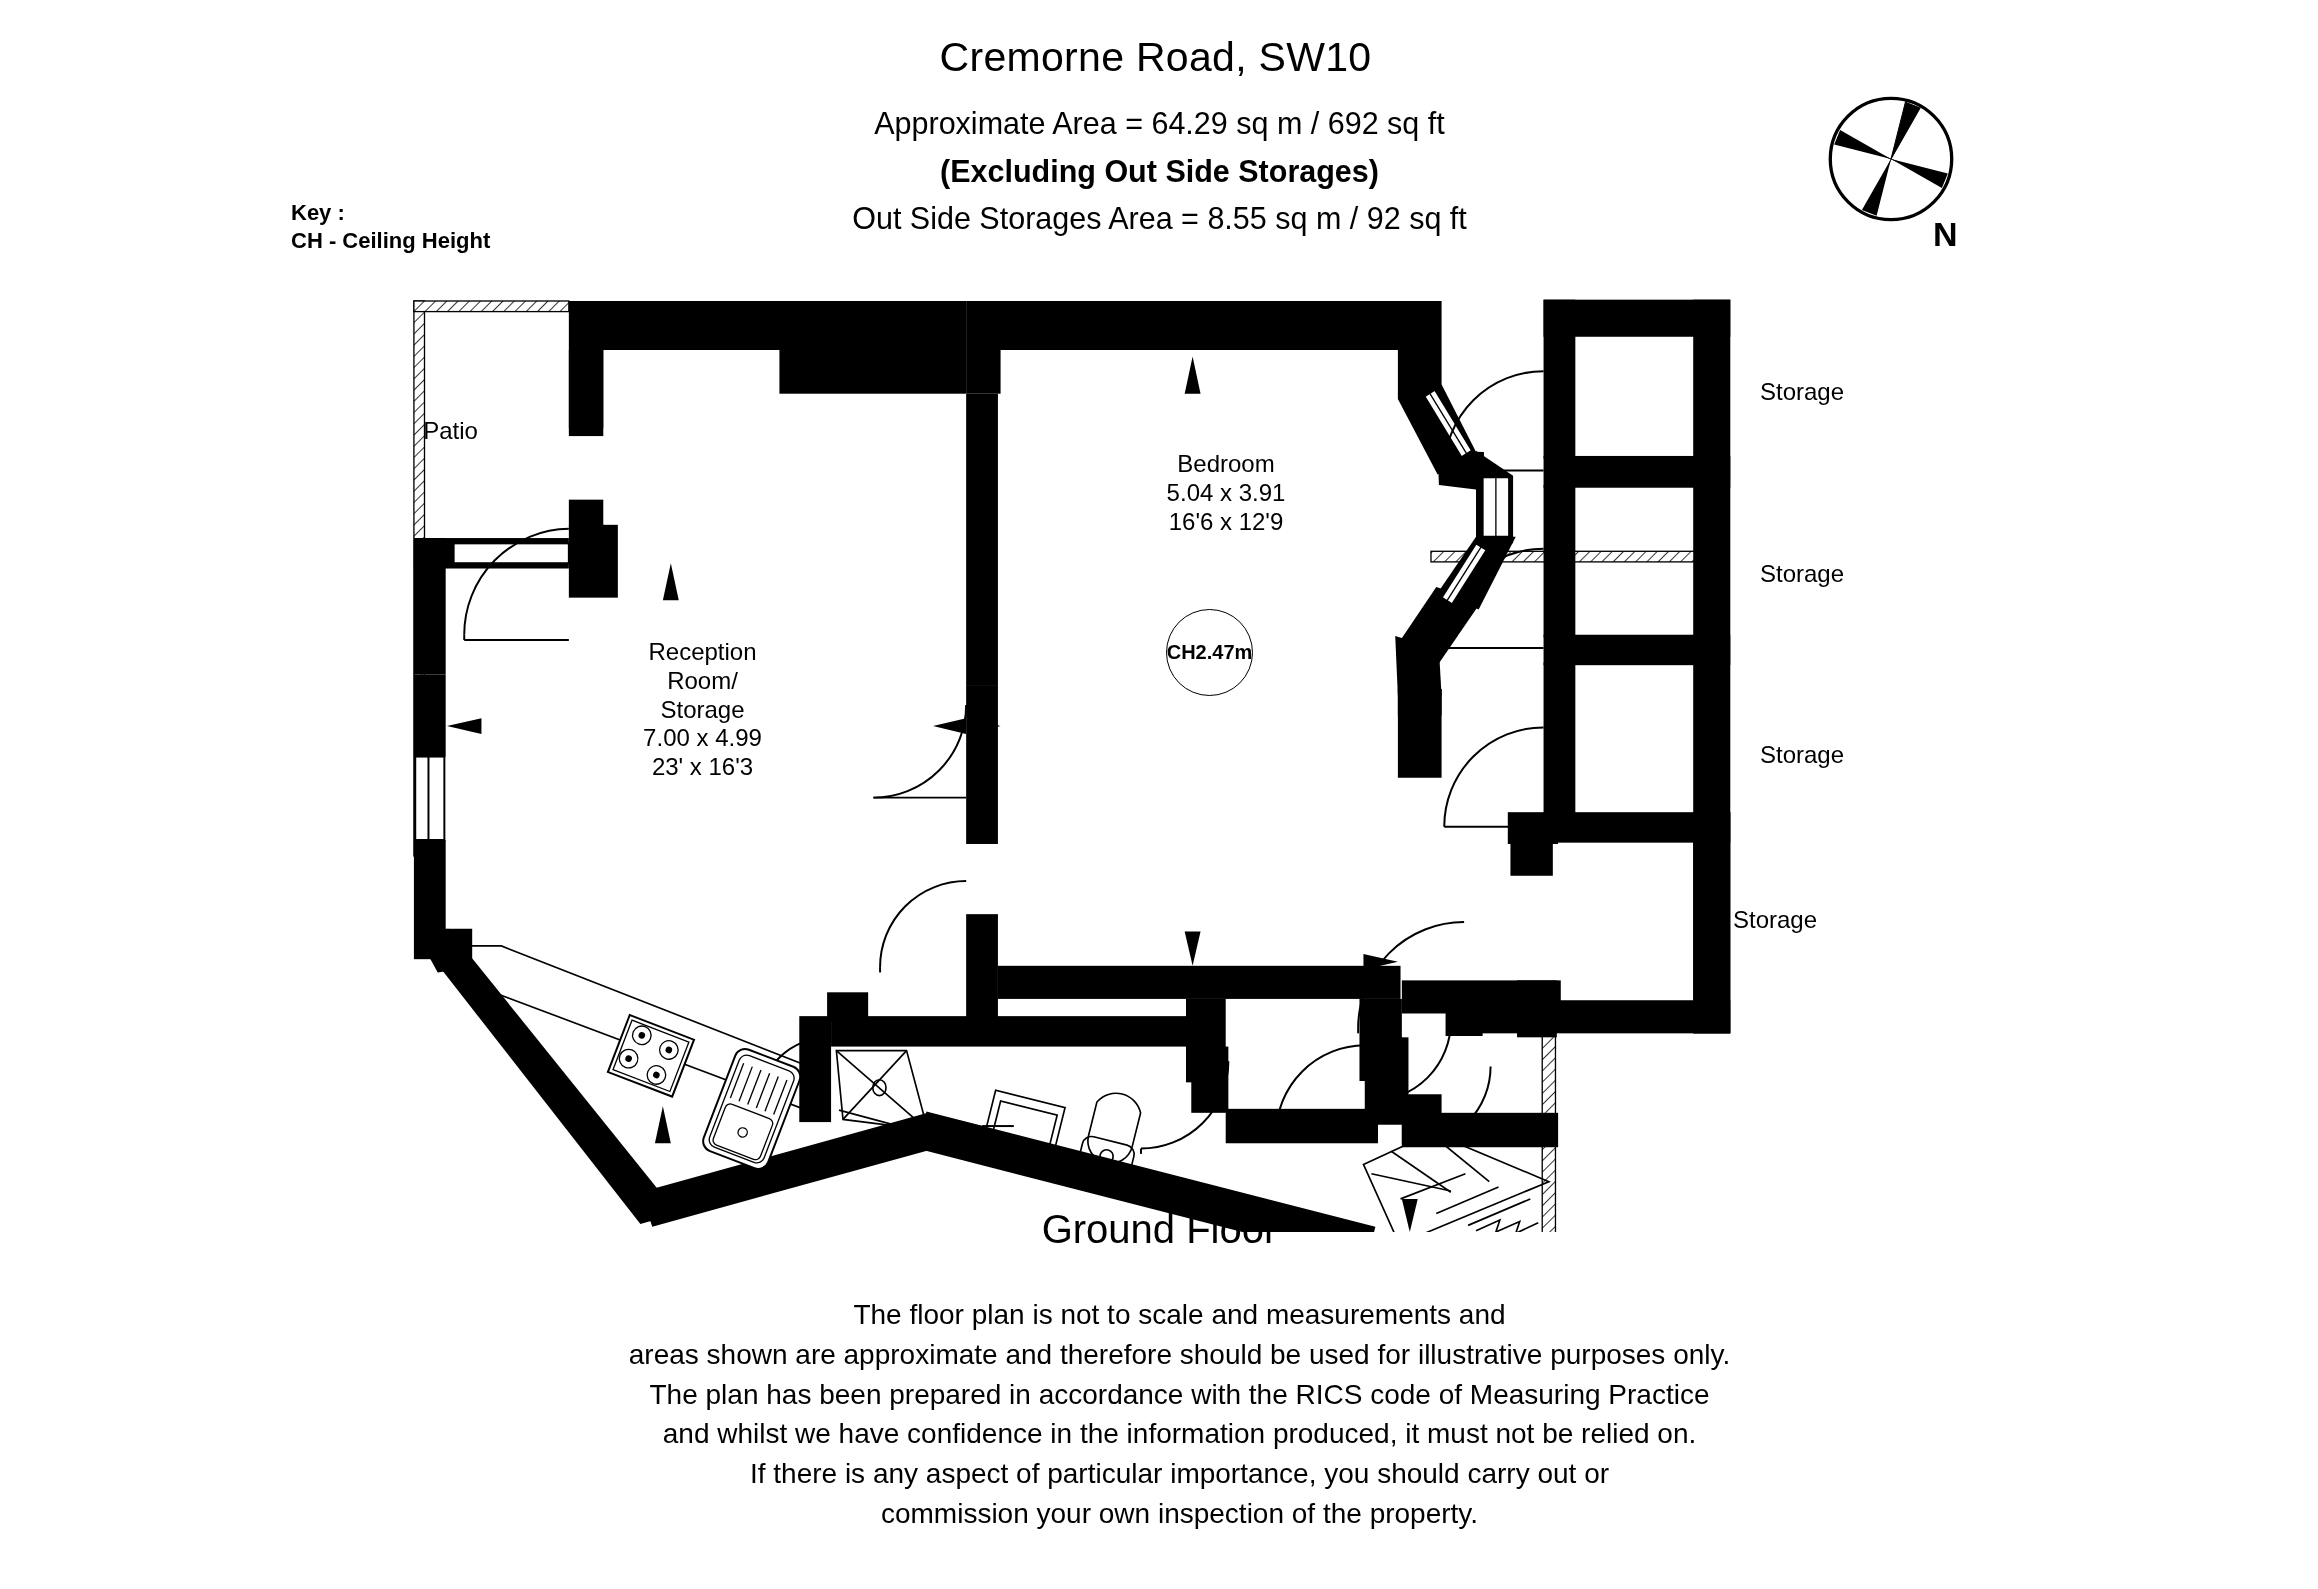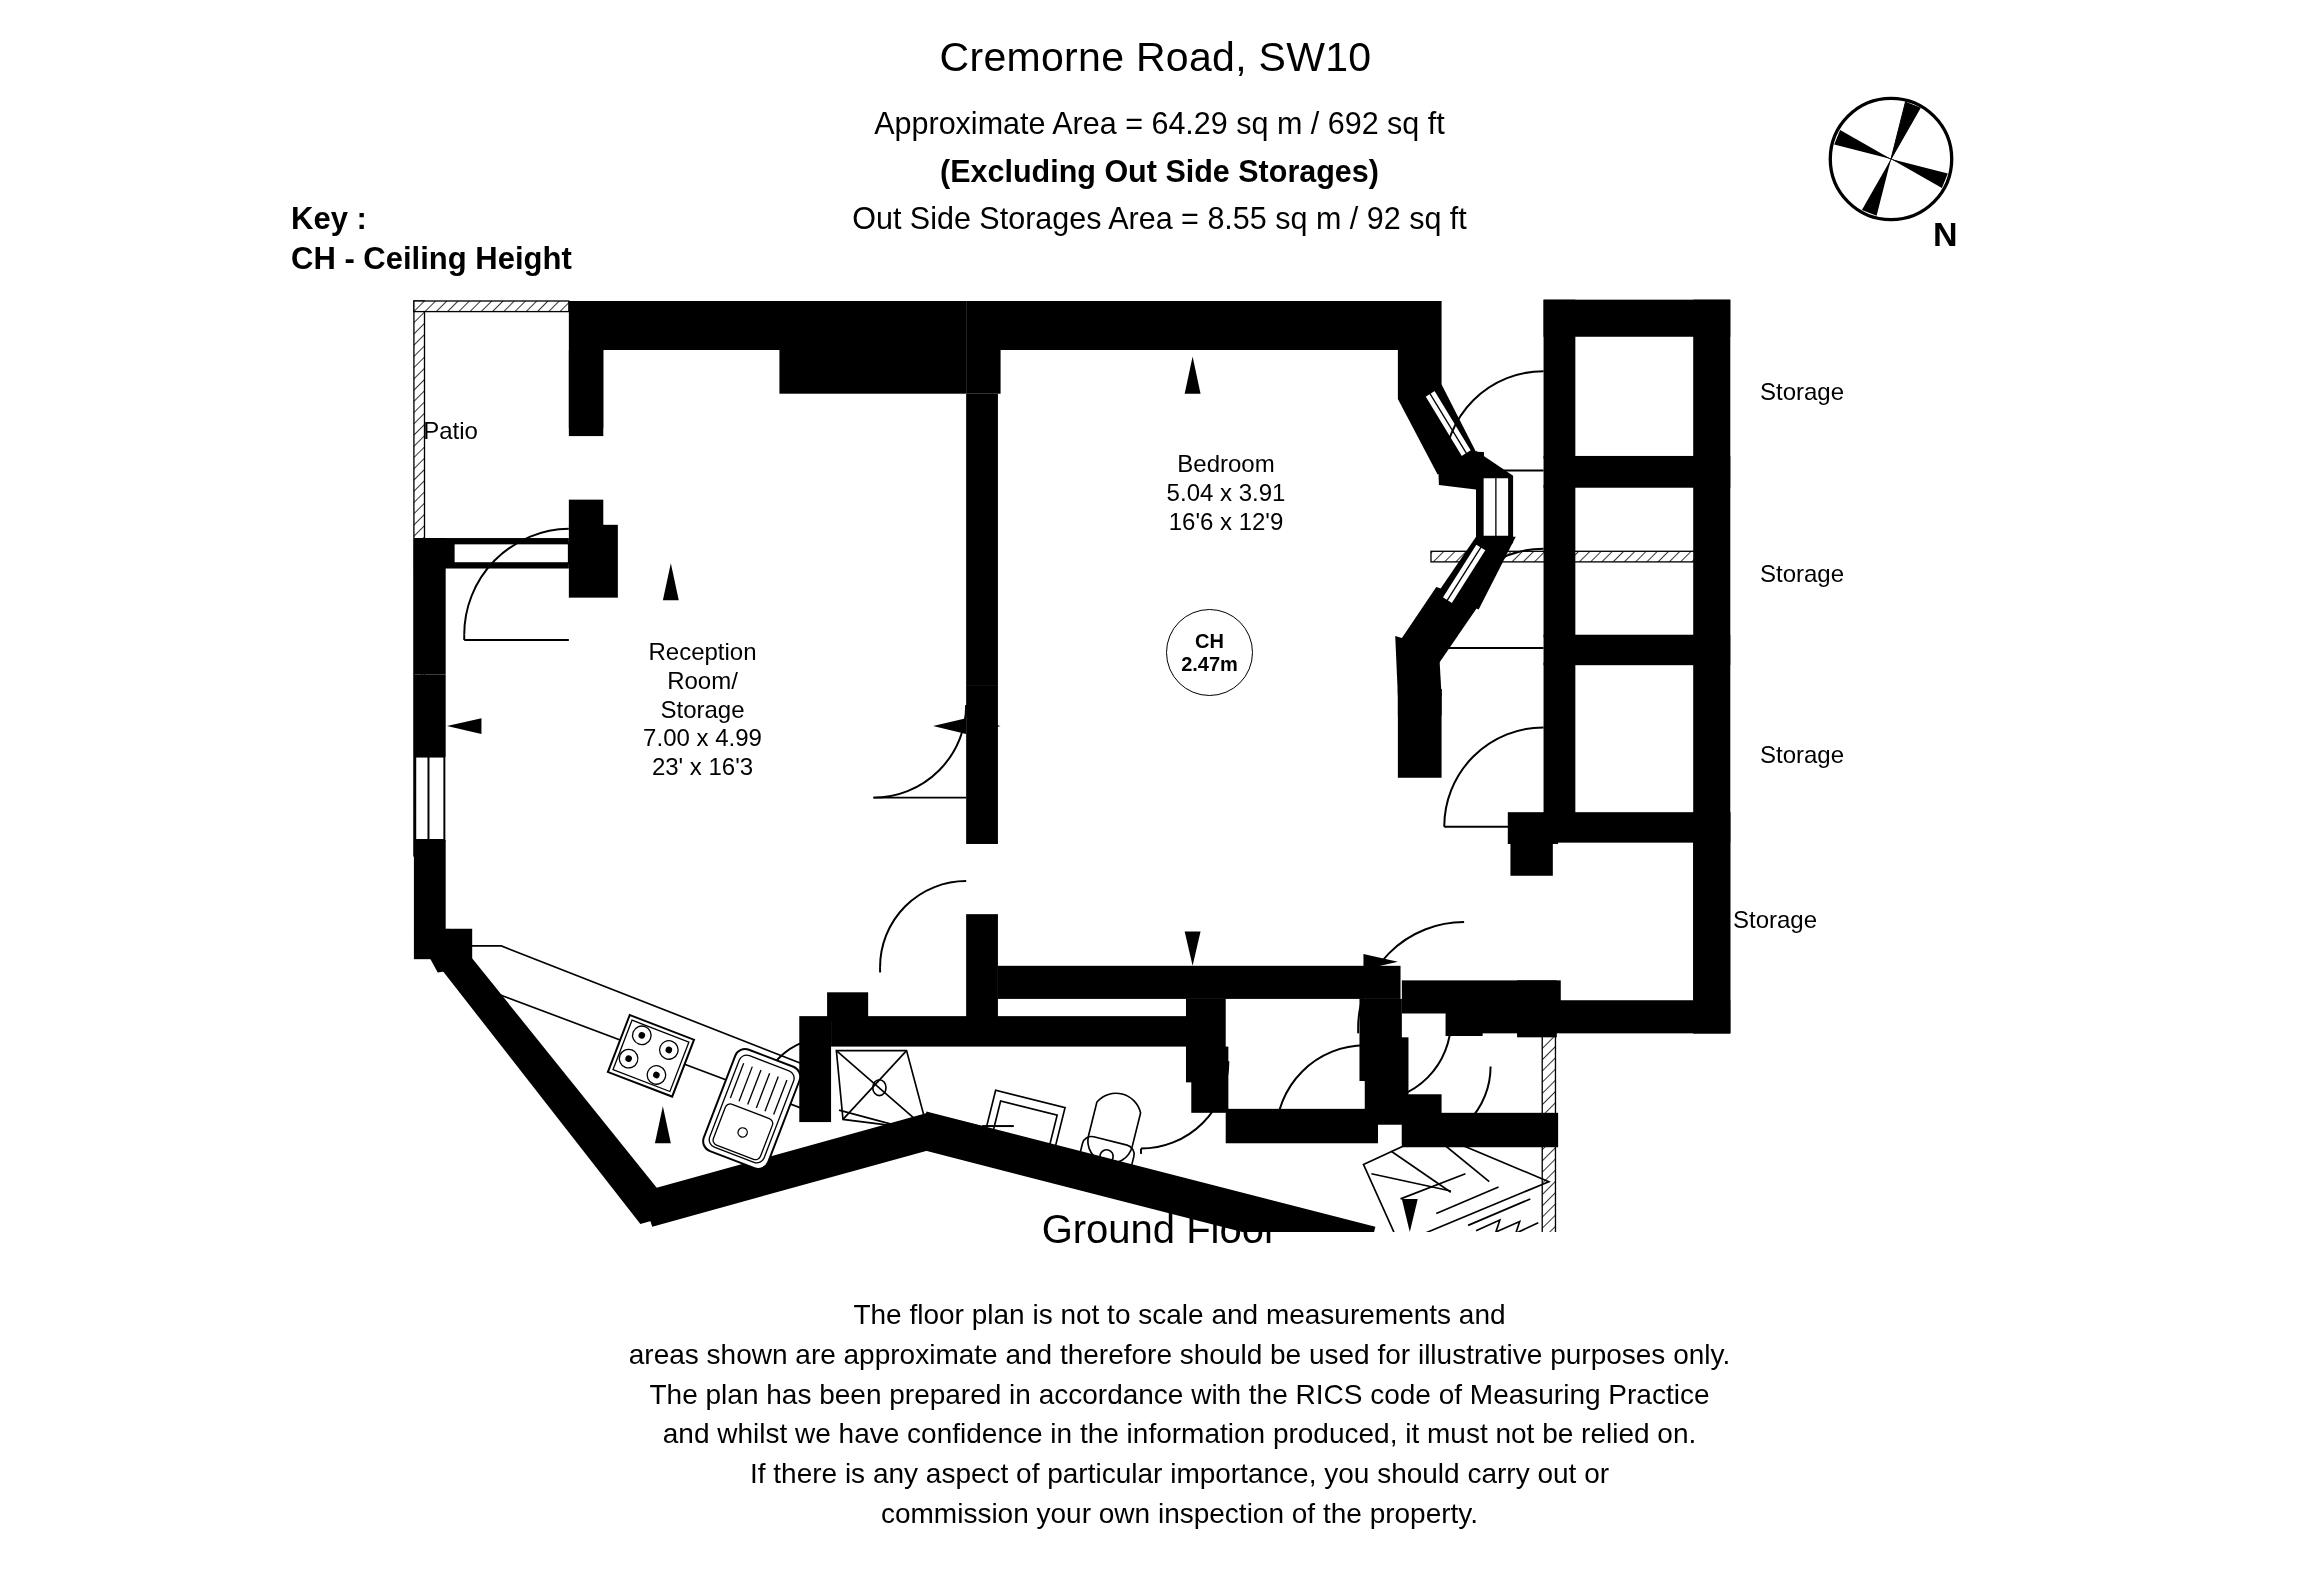--- a/index.html
+++ b/index.html
@@ -30,21 +30,21 @@
     text-align: center;
     font-size: 30.5px;
   }
   #sub1 { top: 106px; }
   #sub2 { top: 154px; font-weight: bold; }
   #sub3 { top: 201px; }
 
   
   #key-block {
     left: 291px; top: 199px;
-    font-size: 31px;
+    font-size: 22px;
     font-weight: bold;
     line-height: 1.28;
   }
 
   
   #compass { left: 1825px; top: 93px; width: 132px; height: 132px; }
   #compass-n {
     left: 1933px; top: 215px;
     font-size: 34px; font-weight: bold;
   }
@@ -67,21 +67,21 @@
   #lbl-st1         { left: 1683px; top: 378px;  width: 238px; }
   #lbl-st2         { left: 1683px; top: 560px;  width: 238px; }
   #lbl-st3         { left: 1683px; top: 741px; width: 238px; }
   #lbl-st4         { left: 1656px; top: 906px; width: 238px; }
 
   #ch-badge {
     left: 1166px; top: 609px;
     width: 85px; height: 85px;
     border: 1.3px solid #000;
     border-radius: 50%;
-    display: flex; flex-direction: column;
+    display: flex; flex-direction: row;
     align-items: center; justify-content: center;
     font-size: 20px; font-weight: bold; line-height: 1.12;
   }
 
   #ground-floor {
     left: 961px; top: 1207px; width: 397px;
     text-align: center; font-size: 40px;
   }
 
   

